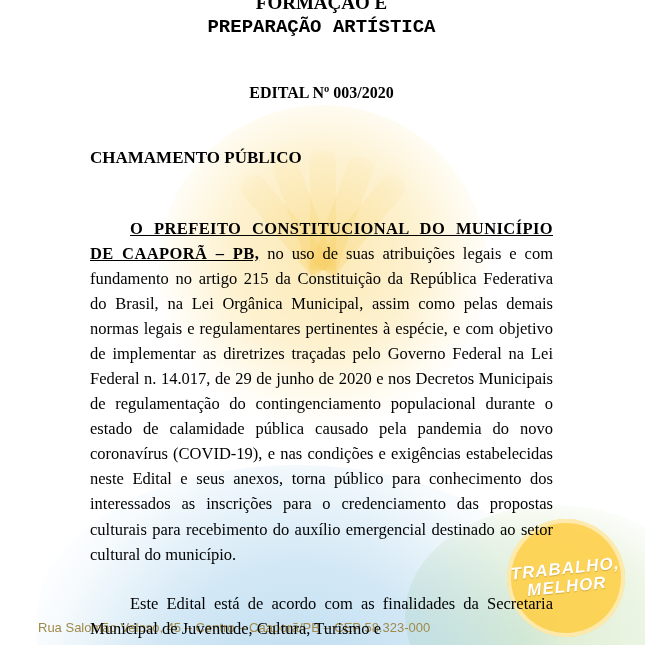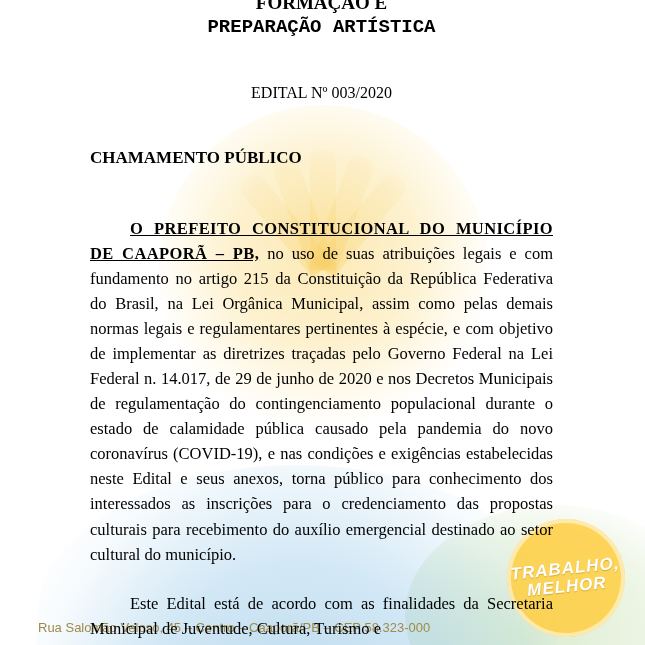--- a/index.html
+++ b/index.html
@@ -137,21 +137,21 @@
     display: block;
     margin-top: -9px;
   }
   .heading-top .l2 {
     display: block;
     font-family: Liberation Mono, monospace;
   }
 
   .edital-line {
     text-align: center;
-    font-weight: normal;
+    font-weight: bold;
     font-size: 16px;
     margin-top: 44px;
   }
 
   .chamamento-line {
     text-align: left;
     font-weight: bold;
     font-size: 17px;
     margin-top: 46px;
   }

